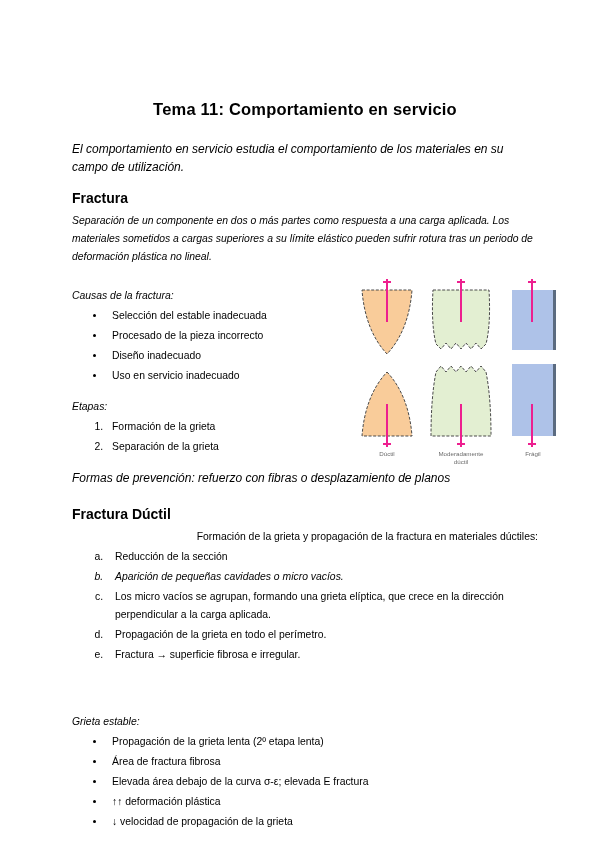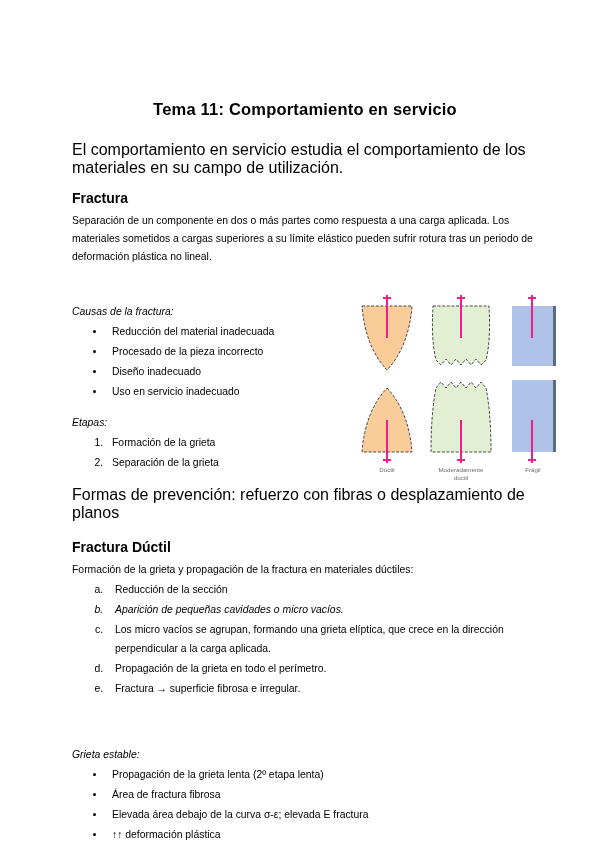--- a/index.html
+++ b/index.html
@@ -23,34 +23,36 @@
     padding: 92px 62px 0 72px;
   }
   h1.doc-title {
     font-size: 16.5px;
     font-weight: bold;
     text-align: center;
     margin: 8px 0 22px 0;
     letter-spacing: 0.2px;
   }
   p.body-text {
-    font-size: 16px;
+    font-size: 12px;
     line-height: 17.5px;
     margin: 0 0 14px 0;
     text-align: left;
+    font-style: italic;
   }
   h2.section-head {
     font-size: 14px;
     font-weight: bold;
     margin: 0 0 6px 0;
   }
   p.italic-text {
+    font-style: italic;
     font-size: 10.4px;
     line-height: 18px;
-    margin: 0 0 24px 0;
+    margin: 0 0 8px 0;
   }
   .lead-line {
     font-size: 10.4px;
     line-height: 17px;
     margin: 0 0 3px 0;
   }
   .lead-line.italic { font-style: italic; }
   ul.bullets, ol.numbers, ol.letters {
     margin: 0 0 12px 0;
     padding-left: 34px;
@@ -102,21 +104,21 @@
   <h2 class="section-head">Fractura</h2>
 
   <p class="italic-text">Separación de un componente en dos o más partes como respuesta a una carga aplicada. Los materiales sometidos a cargas superiores a su límite elástico pueden sufrir rotura tras un periodo de deformación plástica no lineal.</p>
 
   <div class="two-col">
 
     <div class="left-col">
 
       <p class="lead-line italic">Causas de la fractura:</p>
       <ul class="bullets">
-        <li>Reducción del material inadecuada</li>
+        <li>Selección del estable inadecuada</li>
         <li>Procesado de la pieza incorrecto</li>
         <li>Diseño inadecuado</li>
         <li>Uso en servicio inadecuado</li>
       </ul>
 
       <p class="lead-line italic">Etapas:</p>
       <ol class="numbers">
         <li>Formación de la grieta</li>
         <li>Separación de la grieta</li>
       </ol>
@@ -167,21 +169,21 @@
       <div class="fig-label" style="left:73px; top:182px; width:76px;">dúctil</div>
       <div class="fig-label" style="left:155px; top:174px; width:56px;">Frágil</div>
     </div>
 
   </div>
 
   <p class="body-text" style="margin-top:2px; margin-bottom:18px;">Formas de prevención: refuerzo con fibras o desplazamiento de planos</p>
 
   <h2 class="section-head">Fractura Dúctil</h2>
 
-  <p class="lead-line" style="margin-bottom:3px;">Formación de la grieta y propagación de la fractura en materiales dúctiles:</p>
+  <p class="lead-line" style="margin-bottom:3px;text-align:right;">Formación de la grieta y propagación de la fractura en materiales dúctiles:</p>
 
   <ol class="letters" style="margin-bottom:14px;">
     <li>Reducción de la sección</li>
     <li class="italic-item">Aparición de pequeñas cavidades o micro vacíos.</li>
     <li>Los micro vacíos se agrupan, formando una grieta elíptica, que crece en la dirección perpendicular a la carga aplicada.</li>
     <li>Propagación de la grieta en todo el perímetro.</li>
     <li>Fractura → superficie fibrosa e irregular.</li>
   </ol>
 
   <p class="lead-line italic" style="margin-bottom:3px;margin-top:48px;">Grieta estable:</p>

